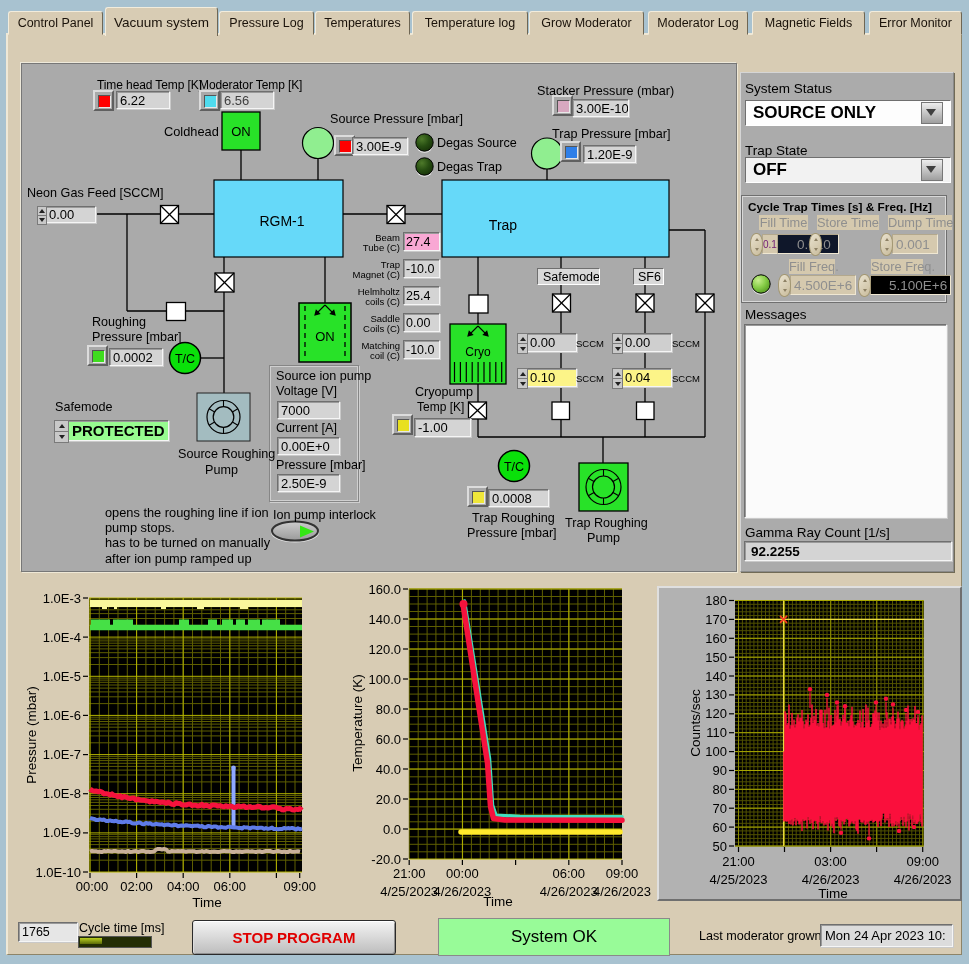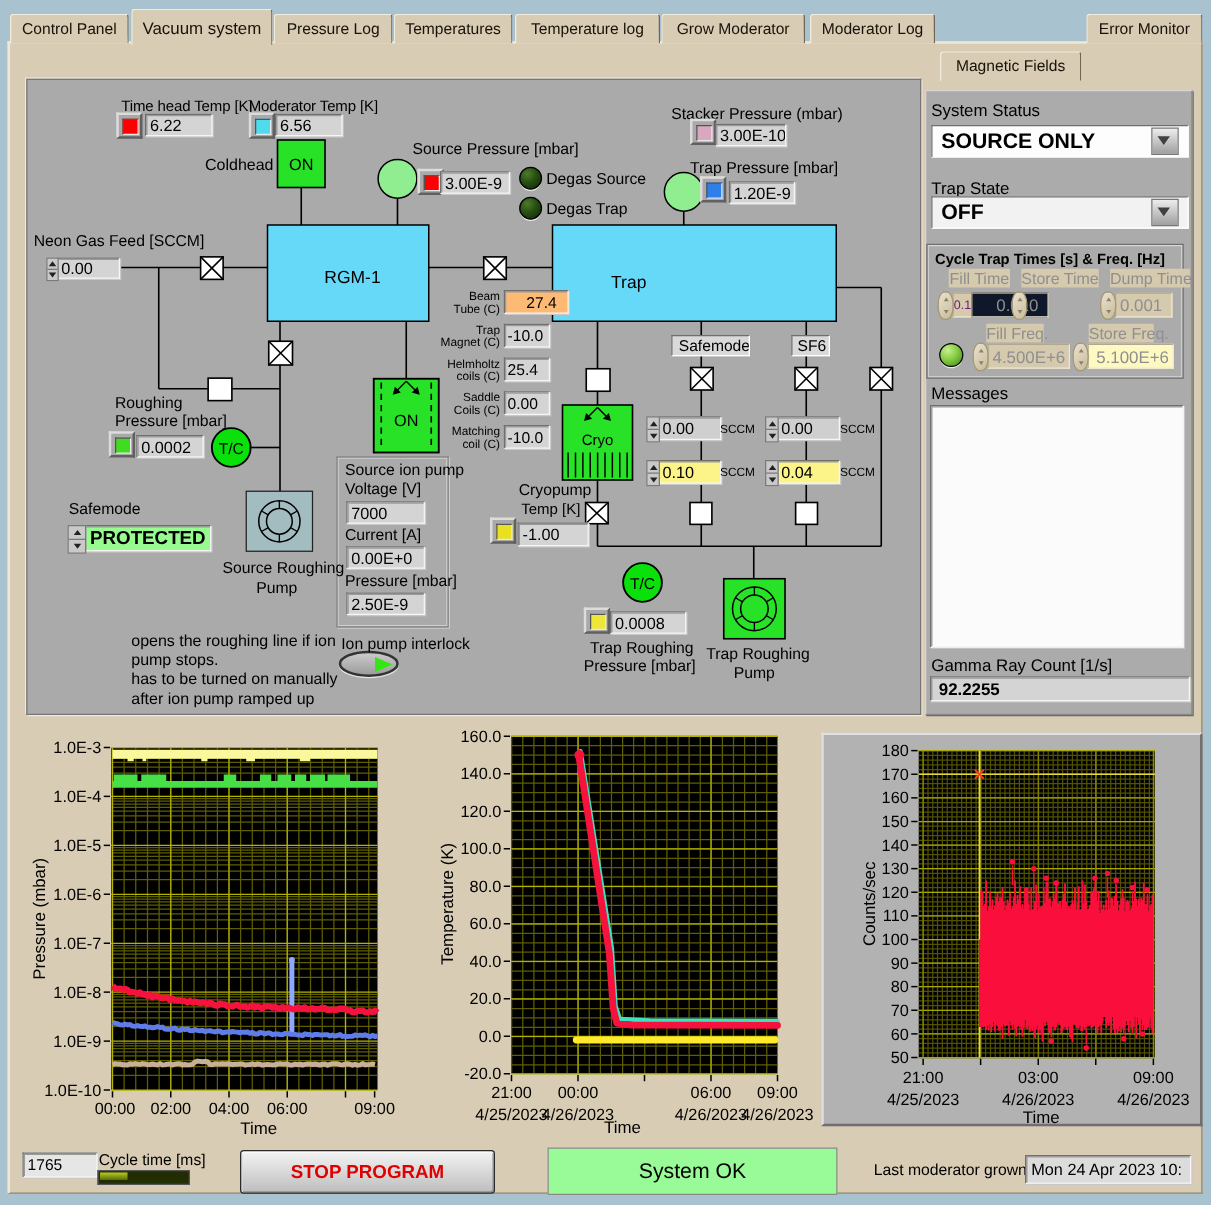--- a/index.html
+++ b/index.html
@@ -21,36 +21,36 @@
 .tab{position:absolute;background:#d8ccb4;border:1px solid;border-color:#f2ecdc #6e6654 #d8ccb4 #f2ecdc;border-radius:3px 3px 0 0;z-index:3;font-size:12.5px;color:#1a120a;display:flex;align-items:center;justify-content:center}
 svg{position:absolute;left:0;top:0;z-index:4}
 </style></head><body>
 <div style="position:absolute;left:6px;top:33px;width:956px;height:922px;background:#d8ccb4;border-top:2px solid #efe8d6;border-left:2px solid #efe8d6;border-right:1px solid #8d8468;border-bottom:1px solid #8d8468;box-sizing:border-box;z-index:1"></div>
 <div class="tab" style="left:8px;top:11px;width:93px;height:22px;">Control Panel</div>
 <div class="tab" style="left:219px;top:11px;width:93px;height:22px;">Pressure Log</div>
 <div class="tab" style="left:315px;top:11px;width:93px;height:22px;">Temperatures</div>
 <div class="tab" style="left:412px;top:11px;width:114px;height:22px;">Temperature log</div>
 <div class="tab" style="left:529px;top:11px;width:113px;height:22px;">Grow Moderator</div>
 <div class="tab" style="left:648px;top:11px;width:98px;height:22px;">Moderator Log</div>
-<div class="tab" style="left:752px;top:11px;width:111px;height:22px;margin-top:30px;">Magnetic Fields</div>
+<div class="tab" style="left:752px;top:11px;width:111px;height:22px;">Magnetic Fields</div>
 <div class="tab" style="left:869px;top:11px;width:91px;height:22px;">Error Monitor</div>
 <div class="tab" style="left:105px;top:7px;width:111px;height:28px;border-bottom:0;font-size:13.5px;z-index:4;box-shadow:0 2px 0 #d8ccb4">Vacuum system</div>
 <div style="position:absolute;left:21px;top:63px;width:714px;height:507px;background:#aaaaaa;border:1px solid #777;box-shadow:-1px -1px 0 #eee9da, 1px 1px 0 #efe8d6;z-index:2"></div>
 <div style="position:absolute;left:740px;top:72px;width:212px;height:498px;background:#ababab;border:1px solid #8a8a8a;border-top-color:#d5d5d5;border-left-color:#d5d5d5;box-shadow:1px 1px 0 #706a56;z-index:2"></div>
 <div style="position:absolute;left:657px;top:586px;width:305px;height:315px;background:#b2b2b2;border:2px solid;border-color:#dfdfdf #6f6f6f #6f6f6f #dfdfdf;box-sizing:border-box;z-index:2"></div>
 <div class="lbl" style="left:97px;top:78px;font-size:12px;color:#000;letter-spacing:-0.1px;">Time head Temp [K]</div>
 <div class="lbl" style="left:199px;top:78px;font-size:12px;color:#000;letter-spacing:-0.1px;">Moderator Temp [K]</div>
 <div class="ind" style="left:93px;top:90px;width:17px;height:17px;">
     <div style="position:absolute;left:3.0px;top:3.0px;width:11px;height:11px;background:#ff0000;border-top:1px solid #555;border-left:1px solid #555;border-bottom:1px solid #e8e8e8;border-right:1px solid #e8e8e8"></div>
   </div>
 <div class="nb sunk" style="left:116px;top:91px;width:49px;height:16px;background:#d4d4d4;color:#000;font-size:13px;padding-left:3px;">6.22</div>
 <div class="ind" style="left:199px;top:90px;width:17px;height:17px;">
     <div style="position:absolute;left:3.0px;top:3.0px;width:11px;height:11px;background:#4fdbee;border-top:1px solid #555;border-left:1px solid #555;border-bottom:1px solid #e8e8e8;border-right:1px solid #e8e8e8"></div>
   </div>
-<div class="nb sunk" style="left:220px;top:91px;width:49px;height:16px;background:#d4d4d4;color:#000000;font-size:13px;padding-left:3px;">6.56</div>
+<div class="nb sunk" style="left:220px;top:91px;width:49px;height:16px;background:#d4d4d4;color:#404040;font-size:13px;padding-left:3px;">6.56</div>
 <div class="lbl" style="left:164px;top:124px;font-size:12.8px;color:#000;">Coldhead</div>
 <div class="lbl" style="left:330px;top:112px;font-size:12.6px;color:#000;">Source Pressure [mbar]</div>
 <div class="ind" style="left:334px;top:135px;width:17px;height:17px;">
     <div style="position:absolute;left:3.0px;top:3.0px;width:11px;height:11px;background:#ff0000;border-top:1px solid #555;border-left:1px solid #555;border-bottom:1px solid #e8e8e8;border-right:1px solid #e8e8e8"></div>
   </div>
 <div class="nb sunk" style="left:352px;top:137px;width:51px;height:16px;background:#d4d4d4;color:#000;font-size:13px;padding-left:3px;">3.00E-9</div>
 <div class="lbl" style="left:437px;top:136px;font-size:12.6px;color:#000;">Degas Source</div>
 <div class="lbl" style="left:437px;top:160px;font-size:12.6px;color:#000;">Degas Trap</div>
 <div class="lbl" style="left:537px;top:84px;font-size:12.6px;color:#000;">Stacker Pressure (mbar)</div>
 <div class="ind" style="left:552px;top:95px;width:17px;height:17px;">
@@ -61,21 +61,21 @@
 <div class="ind" style="left:560px;top:141px;width:17px;height:17px;">
     <div style="position:absolute;left:3.0px;top:3.0px;width:11px;height:11px;background:#2f7fe8;border-top:1px solid #555;border-left:1px solid #555;border-bottom:1px solid #e8e8e8;border-right:1px solid #e8e8e8"></div>
   </div>
 <div class="nb sunk" style="left:583px;top:145px;width:48px;height:16px;background:#d4d4d4;color:#000;font-size:13px;padding-left:3px;">1.20E-9</div>
 <div class="lbl" style="left:27px;top:186px;font-size:12.6px;color:#000;">Neon Gas Feed [SCCM]</div>
 <div class="sp" style="left:37px;top:206px;width:8px;height:17px;">
     <div class="spu"></div>
     <div class="spd"></div>
   </div>
 <div class="nb sunk" style="left:45px;top:206px;width:46px;height:15px;background:#d4d4d4;color:#000;font-size:13px;padding-left:3px;">0.00</div>
-<div class="nb sunk" style="left:403px;top:232px;width:33px;height:17px;background:#fdba74;color:#000;font-size:12.5px;padding-left:17px;">27.4</div>
+<div class="nb sunk" style="left:403px;top:232px;width:33px;height:17px;background:#f9a8d4;color:#000;font-size:12.5px;padding-left:2px;">27.4</div>
 <div class="lbl" style="left:330px;top:233px;width:70px;text-align:right;font-size:9.5px;line-height:10px;white-space:normal">Beam<br>Tube (C)</div>
 <div class="nb sunk" style="left:403px;top:259px;width:33px;height:17px;background:#d4d4d4;color:#000;font-size:12.5px;padding-left:2px;">-10.0</div>
 <div class="lbl" style="left:330px;top:260px;width:70px;text-align:right;font-size:9.5px;line-height:10px;white-space:normal">Trap<br>Magnet (C)</div>
 <div class="nb sunk" style="left:403px;top:286px;width:33px;height:17px;background:#d4d4d4;color:#000;font-size:12.5px;padding-left:2px;">25.4</div>
 <div class="lbl" style="left:330px;top:287px;width:70px;text-align:right;font-size:9.5px;line-height:10px;white-space:normal">Helmholtz<br>coils (C)</div>
 <div class="nb sunk" style="left:403px;top:313px;width:33px;height:17px;background:#d4d4d4;color:#000;font-size:12.5px;padding-left:2px;">0.00</div>
 <div class="lbl" style="left:330px;top:314px;width:70px;text-align:right;font-size:9.5px;line-height:10px;white-space:normal">Saddle<br>Coils (C)</div>
 <div class="nb sunk" style="left:403px;top:340px;width:33px;height:17px;background:#d4d4d4;color:#000;font-size:12.5px;padding-left:2px;">-10.0</div>
 <div class="lbl" style="left:330px;top:341px;width:70px;text-align:right;font-size:9.5px;line-height:10px;white-space:normal">Matching<br>coil (C)</div>
 <div class="lbl" style="left:92px;top:315px;font-size:12.6px;color:#000;">Roughing</div>
@@ -161,21 +161,21 @@
 <div class="nb tanb" style="left:762px;top:234px;width:41px;height:18px;background:#d5c9ae;color:#701a75;font-size:10px;padding-left:0;">0.100</div>
 <div class="spt" style="left:809px;top:233px;width:11px;height:21px;"></div>
 <div class="nb tanb" style="left:777px;top:234px;width:41px;height:18px;background:#0f172a;color:#8f8f8f;font-size:13.5px;padding-left:19px;">0.010</div>
 <div class="spt" style="left:880px;top:233px;width:11px;height:21px;"></div>
 <div class="nb tanb" style="left:892px;top:234px;width:41px;height:18px;background:#d5c9ae;color:#8f8f8f;font-size:13.5px;padding-left:3px;text-align:center;">0.001</div>
 <div class="lbl" style="left:789px;top:259px;width:46px;font-size:12.8px;color:#8f8f8f;background:#d5c9ae;text-align:center">Fill Freq.</div>
 <div class="lbl" style="left:871px;top:259px;width:52px;font-size:12.8px;color:#8f8f8f;background:#d5c9ae;text-align:center">Store Freq.</div>
 <div class="spt" style="left:778px;top:274px;width:11px;height:21px;"></div>
 <div class="nb tanb" style="left:790px;top:275px;width:61px;height:18px;background:#d5c9ae;color:#8f8f8f;font-size:13.5px;padding-left:3px;">4.500E+6</div>
 <div class="spt" style="left:858px;top:274px;width:11px;height:21px;"></div>
-<div class="nb tanb" style="left:870px;top:275px;width:61px;height:18px;background:#fef9c3;color:#8f8f8f;font-size:13.5px;padding-left:6px;">5.100E+6</div>
+<div class="nb tanb" style="left:870px;top:275px;width:61px;height:18px;background:#000000;color:#8f8f8f;font-size:13.5px;padding-left:18px;">5.100E+6</div>
 <div class="lbl" style="left:745px;top:307px;font-size:13.5px;color:#000;">Messages</div>
 <div class="nb sunk" style="left:744px;top:324px;width:201px;height:192px;background:#fbfbfb"></div>
 <div class="lbl" style="left:745px;top:525px;font-size:13.5px;color:#000;">Gamma Ray Count [1/s]</div>
 <div class="nb sunk" style="left:744px;top:541px;width:200px;height:18px;background:#d4d4d4;color:#000;font-size:13.5px;padding-left:6px;font-weight:bold;">92.2255</div>
 <div class="nb sunk" style="left:18px;top:922px;width:55px;height:18px;background:#e6e6e6;color:#000;font-size:12.5px;padding-left:3px;">1765</div>
 <div class="lbl" style="left:79px;top:921px;font-size:12.5px;color:#000;">Cycle time [ms]</div>
 <div style="position:absolute;left:78px;top:936px;width:72px;height:10px;background:#232d04;border:1px solid #555;z-index:5">
     <div style="position:absolute;left:1px;top:1px;width:22px;height:6px;background:linear-gradient(#b8cc20,#5a6a08)"></div>
   </div>
 <div style="position:absolute;left:192px;top:920px;width:202px;height:33px;background:linear-gradient(#f4f4f4,#bdbdbd);border:1px solid #2a2a2a;border-radius:3px;box-shadow:inset 0 1px 0 #fff,inset 1px 0 0 #ddd,inset -1px -1px 0 #8f8f8f;z-index:5;display:flex;align-items:center;justify-content:center;font-size:15px;font-weight:bold;color:#e00000">STOP PROGRAM</div>

